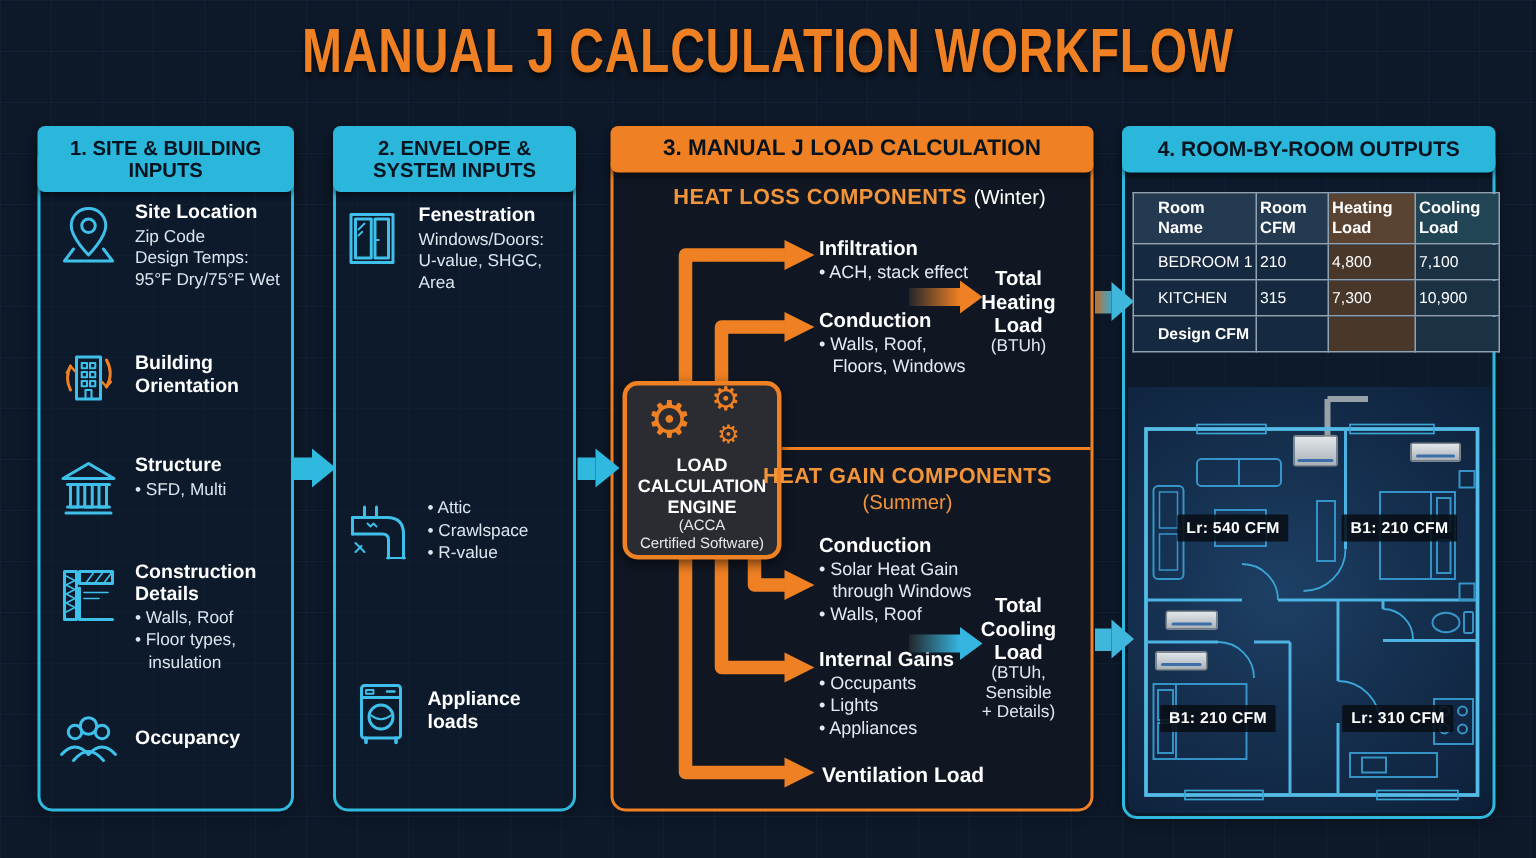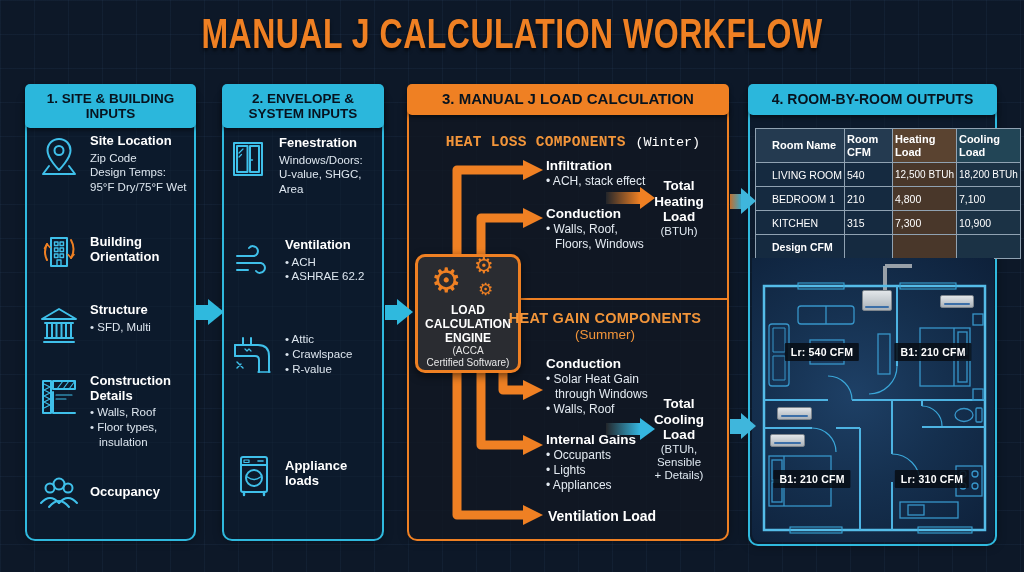--- a/index.html
+++ b/index.html
@@ -205,34 +205,20 @@
       </svg>
     </div>
     <div>
       <div class="item-title">Fenestration</div>
       <div class="item-line">Windows/Doors:</div>
       <div class="item-line">U-value, SHGC,</div>
       <div class="item-line">Area</div>
     </div>
   </div>
 
-  <div class="item" style="left:231px; top:238px; width:150px;">
-    <div class="ic">
-      <svg width="46" height="46" viewBox="0 0 46 46">
-        <path d="M6,18 h17 a5,5 0 1 0 -5,-8"></path>
-        <path d="M6,25 h24 a5,5 0 1 1 -5,8"></path>
-        <path d="M6,32 h11"></path>
-      </svg>
-    </div>
-    <div>
-      <div class="item-title">Ventilation</div>
-      <div class="item-line">• ACH</div>
-      <div class="item-line">• ASHRAE 62.2</div>
-    </div>
-  </div>
 
   <div class="item" style="left:231px; top:332px; width:150px;">
     <div class="ic">
       <svg width="46" height="46" viewBox="0 0 46 46">
         <path d="M12,6 v7 M20,6 v7"></path>
         <path d="M4,13 H27 Q38,13 38,24 V40"></path>
         <path d="M4,24 H24 Q28,24 28,28 V40"></path>
         <path d="M4,13 V24"></path>
         <path d="M14,17 l2,2 l2,-2 l2,2" stroke-width="1.2"></path>
         <path d="M27,40 h12 M6,30 l6,6 M6,36 l4,-4" stroke-width="1.4"></path>
@@ -273,21 +259,21 @@
     </g>
     <g fill="#ef8023" stroke="none">
       <polygon points="116,76 136,86 116,96"></polygon>
       <polygon points="116,124 136,134 116,144"></polygon>
       <polygon points="116,296 136,306 116,316"></polygon>
       <polygon points="116,351 136,361 116,371"></polygon>
       <polygon points="116,421 136,431 116,441"></polygon>
     </g>
   </svg>
 
-  <div class="sec-head" style="left:440px; top:133px; width:266px;font-family:Liberation Mono, monospace;">
+  <div class="sec-head" style="left:440px; top:122px; width:266px;">
     <span class="big">HEAT LOSS COMPONENTS</span>
     <span class="season-w">(Winter)</span>
   </div>
 
   <div class="load-block" style="left:546px; top:158px;">
     <div class="load-title">Infiltration</div>
     <div class="load-line">• ACH, stack effect</div>
   </div>
 
   <div class="load-block" style="left:546px; top:206px;">
@@ -365,26 +351,20 @@
         <col style="width:48px">
         <col style="width:58px">
         <col style="width:56px">
       </colgroup>
     <tbody>
         <tr class="hdr">
       <td class="cn">Room Name</td>
       <td>Room CFM</td>
       <td class="heat">Heating Load</td>
       <td class="cool">Cooling Load</td>
-    </tr>
-    <tr>
-      <td class="cn">LIVING ROOM</td>
-      <td>540</td>
-      <td class="heat" style="font-size:10px;">12,500 BTUh</td>
-      <td class="cool" style="font-size:10px;">18,200 BTUh</td>
     </tr>
     <tr>
       <td class="cn">BEDROOM 1</td>
       <td>210</td>
       <td class="heat">4,800</td>
       <td class="cool">7,100</td>
     </tr>
     <tr>
       <td class="cn">KITCHEN</td>
       <td>315</td>

